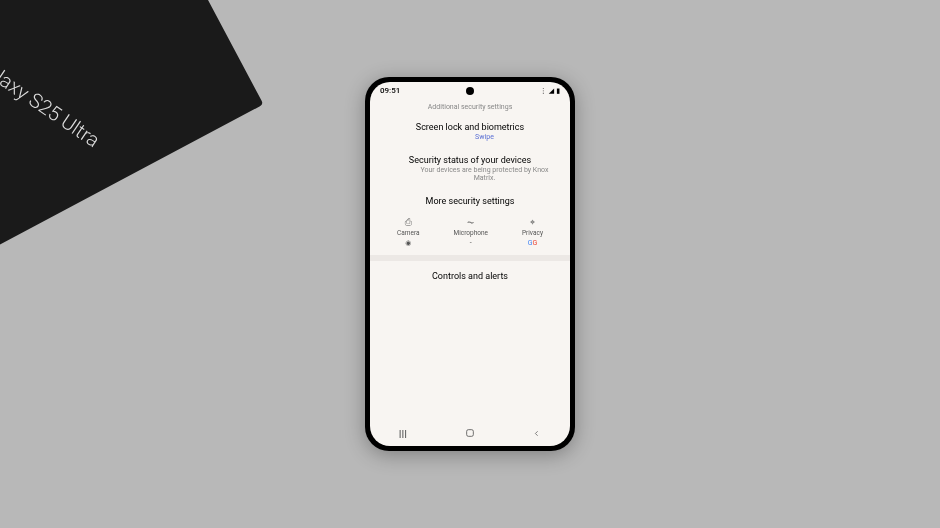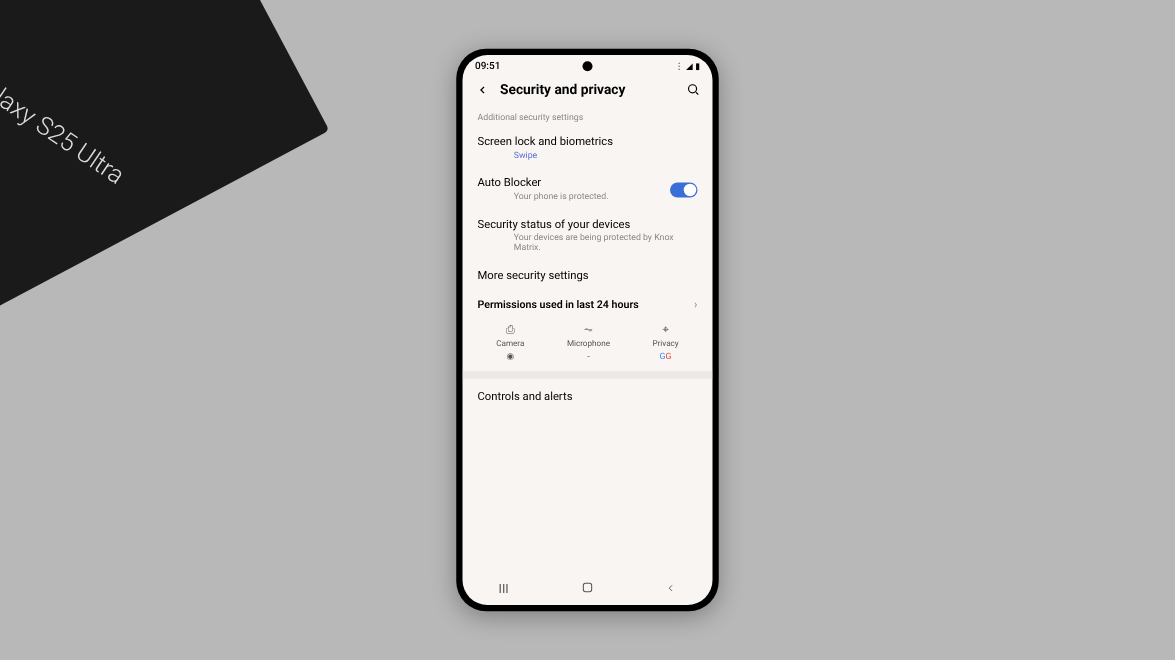--- a/index.html
+++ b/index.html
@@ -9,26 +9,27 @@
     background: #b8b8b8;
     display: flex;
     align-items: center;
     justify-content: center;
     font-family: -apple-system, BlinkMacSystemFont, "Segoe UI", Roboto, sans-serif;
     position: relative;
     overflow: hidden;
   }
   .phone-frame {
     width: 210px;
-    height: 450px;
+    height: 374px;
     background: #000;
     border-radius: 24px;
     padding: 5px;
     position: relative;
     box-shadow: 0 4px 20px rgba(0,0,0,0.3);
+    text-align: center;
   }
   .screen {
     width: 100%;
     height: 100%;
     background: #f8f5f2;
     border-radius: 20px;
     overflow: hidden;
     position: relative;
     display: flex;
     flex-direction: column;
@@ -207,72 +208,47 @@
 
     <div class="status-bar">
       <span>09:51</span>
       <span class="status-right">
         <span>⋮</span>
         <span>◢</span>
         <span>▮</span>
       </span>
     </div>
 
-    <div class="header">
-      <span class="back-icon">
-        <svg width="10" height="10" viewBox="0 0 24 24" fill="none" stroke="#000" stroke-width="2.5">
-            <path d="M15 18l-6-6 6-6"></path>
-          </svg>
-      </span>
-      <span class="header-title">Security and privacy</span>
-      <span class="search-icon">
-        <svg width="11" height="11" viewBox="0 0 24 24" fill="none" stroke="#000" stroke-width="2">
-            <circle cx="11" cy="11" r="7"></circle>
-            <path d="M21 21l-4-4"></path>
-          </svg>
-      </span>
-    </div>
 
     <div class="content">
 
       <div class="section-header">Additional security settings</div>
 
       <div class="item">
         <div class="item-text">
           <div class="item-title">Screen lock and biometrics</div>
           <div class="item-sub link">Swipe</div>
         </div>
       </div>
 
-      <div class="item">
-        <div class="item-text">
-          <div class="item-title">Auto Blocker</div>
-          <div class="item-sub">Your phone is protected.</div>
-        </div>
-        <div class="toggle"></div>
-      </div>
 
       <div class="item">
         <div class="item-text">
           <div class="item-title">Security status of your devices</div>
           <div class="item-sub">Your devices are being protected by Knox Matrix.</div>
         </div>
       </div>
 
       <div class="item">
         <div class="item-text">
           <div class="item-title">More security settings</div>
         </div>
       </div>
 
 
-      <div class="perm-row">
-        <span class="perm-title">Permissions used in last 24 hours</span>
-        <span class="chevron">›</span>
-      </div>
 
       <div class="perm-grid">
         <div class="perm-col">
           <div class="perm-col-top">⎙</div>
           <div>Camera</div>
           <div class="perm-col-bottom">◉</div>
         </div>
         <div class="perm-col">
           <div class="perm-col-top">⏦</div>
           <div>Microphone</div>

